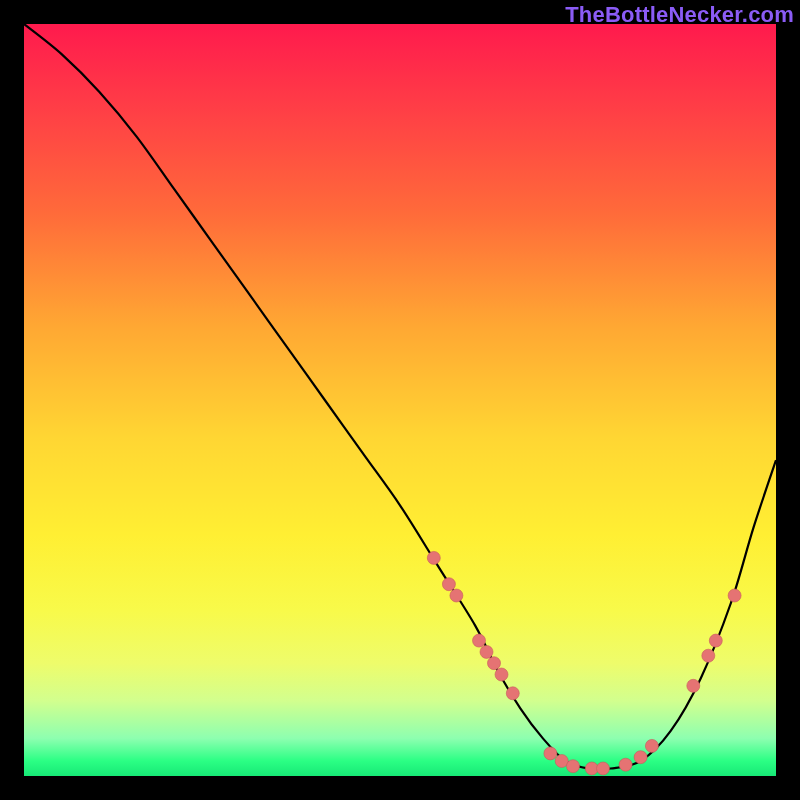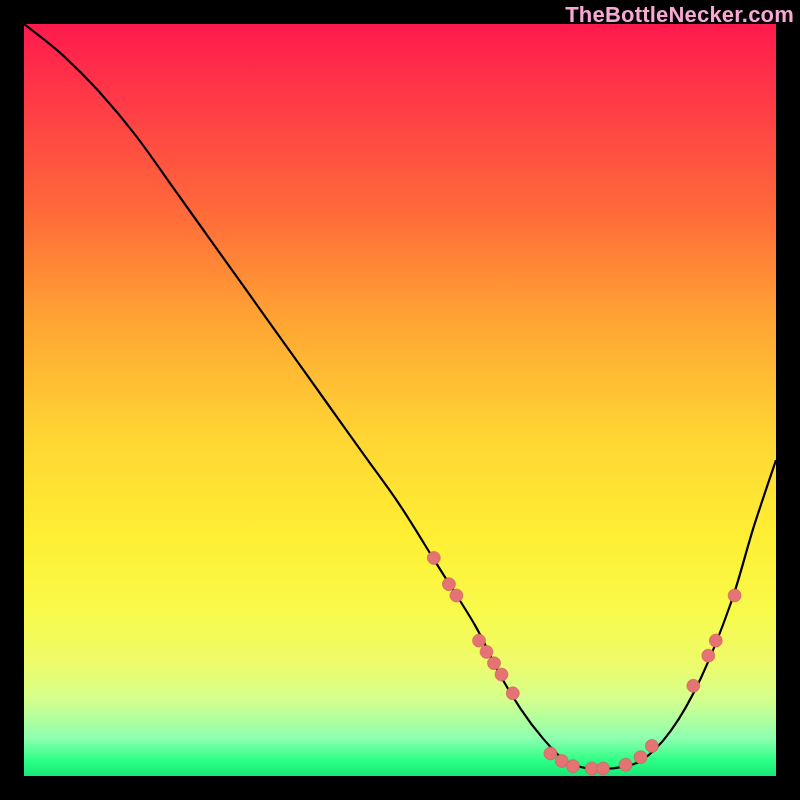--- a/index.html
+++ b/index.html
@@ -48,21 +48,21 @@
     width: 752px;
     height: 752px;
     pointer-events: none;
   }
   .attribution {
     position: absolute;
     top: 2px;
     right: 6px;
     font-size: 22px;
     font-weight: 600;
-    color: #f9a8d4;
+    color: #8b5cf6;
     letter-spacing: 0.2px;
   }
 </style>
 </head>
 <body>
 
 <div class="attribution">TheBottleNecker.com</div>
 
 <div class="frame">
   <div class="gradient"></div>

